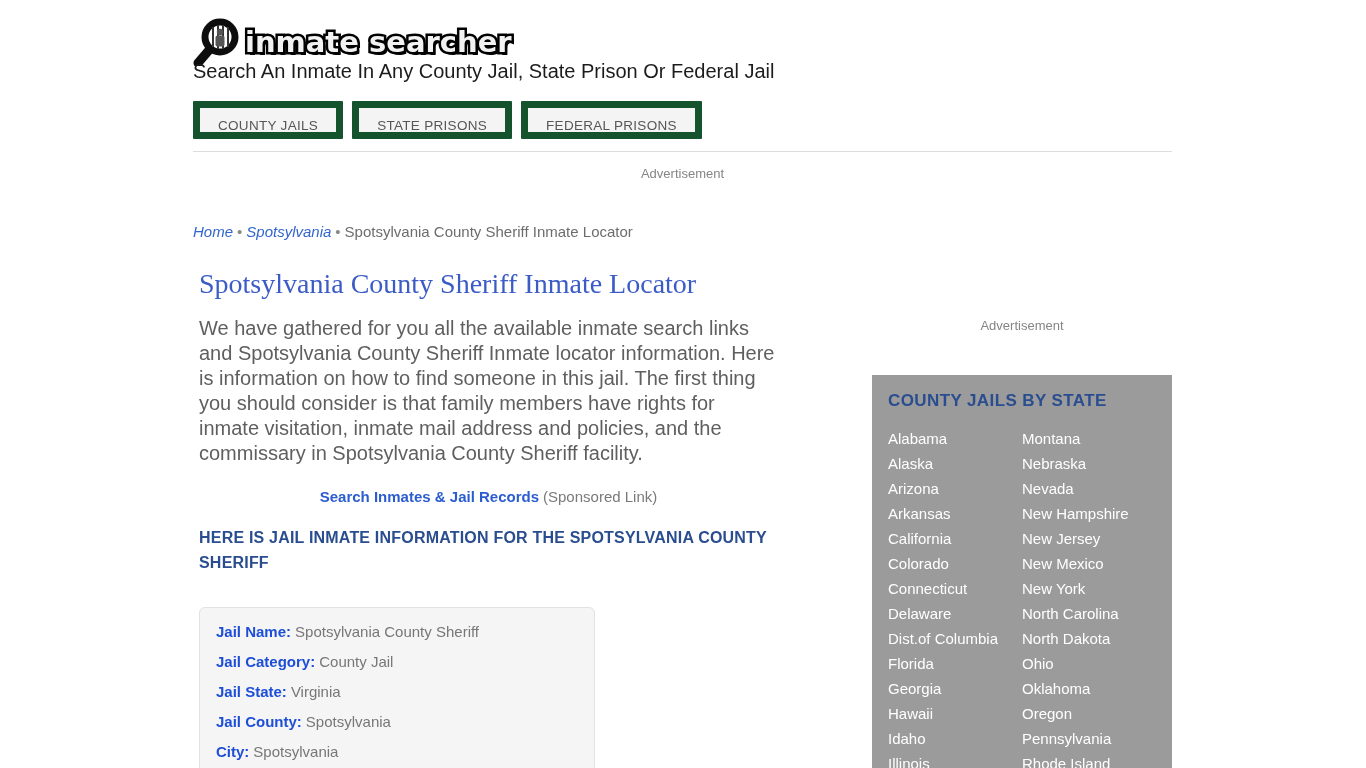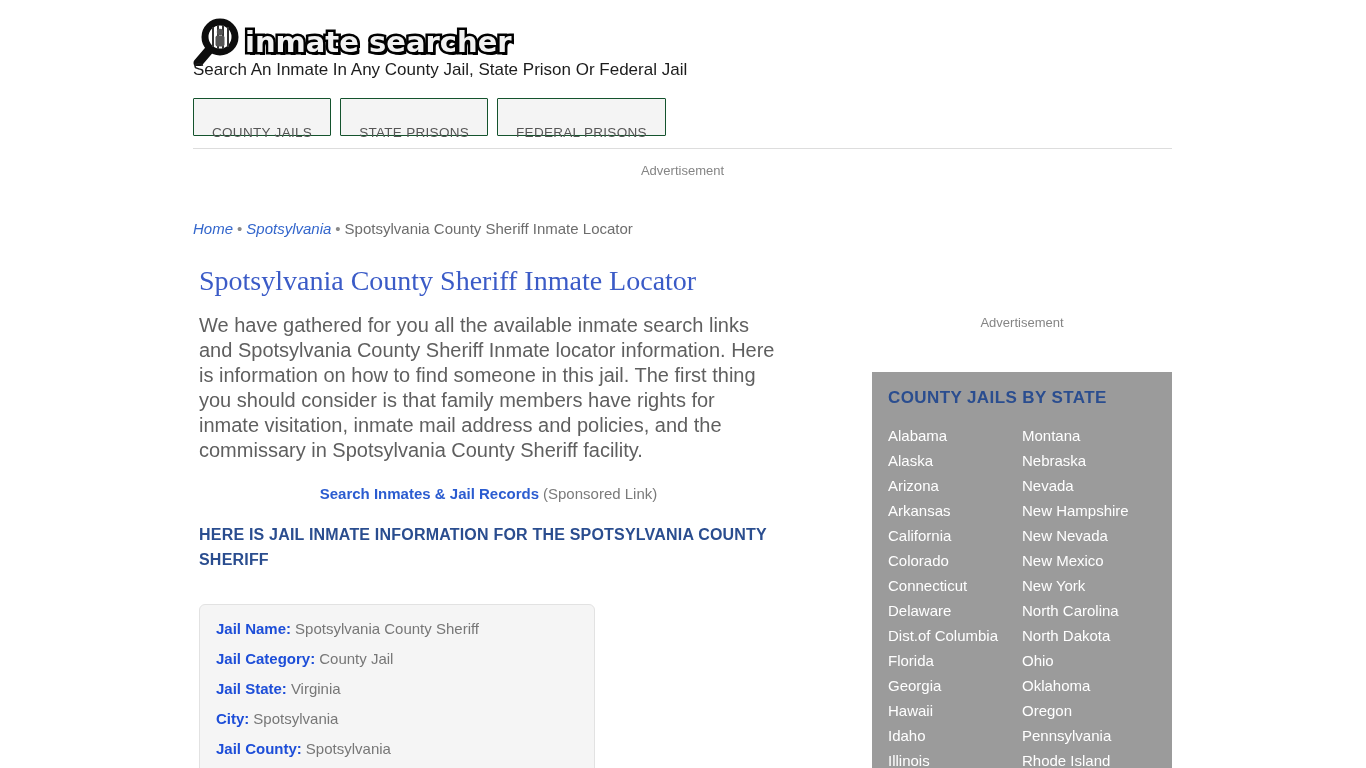--- a/index.html
+++ b/index.html
@@ -10,29 +10,29 @@
     font-family: "Liberation Sans", sans-serif;
   }
   a { text-decoration: none; cursor: pointer; }
   .page { width: 979px; margin-left: 193px; padding-top: 18px; }
 
   
   .logo-row { height: 40px; display: flex; align-items: flex-start; }
   .logo-svg { display: block; }
   .tagline {
     margin-top: 2px;
-    font-size: 17px; color: #1c1c1c;
+    font-size: 20px; color: #1c1c1c;
   }
   .nav { margin-top: 18px; display: flex; }
   .nav-btn {
     display: inline-block;
     height: 38px; line-height: 36px;
-    padding: 16px 18px; margin-right: 9px;
+    padding: 0 18px; margin-right: 9px;
     background: #f4f4f4;
-    border: 1px solid #14532d;
+    border: 7px solid #14532d;
     border-radius: 1px;
     font-size: 13.5px; letter-spacing: .3px;
     color: #565656;
   }
   .divider { margin-top: 12px; border-top: 1px solid #dddddd; }
   .ad-label {
     margin-top: 14px;
     text-align: center;
     font-size: 13px; color: var(--muted-text, #858585);
   }
@@ -182,24 +182,24 @@
         <p class="jail-row">
           <span class="lbl">Jail Name:</span><span>Spotsylvania County Sheriff</span>
         </p>
         <p class="jail-row">
           <span class="lbl">Jail Category:</span><span>County Jail</span>
         </p>
         <p class="jail-row">
           <span class="lbl">Jail State:</span><span>Virginia</span>
         </p>
         <p class="jail-row">
+          <span class="lbl">Jail County:</span><span>Spotsylvania</span>
+        </p>
+        <p class="jail-row">
           <span class="lbl">City:</span><span>Spotsylvania</span>
-        </p>
-        <p class="jail-row">
-          <span class="lbl">Jail County:</span><span>Spotsylvania</span>
         </p>
         <p class="jail-row">
           <span class="lbl">Facility Address:</span>
         </p>
 
       </div>
 
     </div>
 
     <div class="side-col">
@@ -222,21 +222,21 @@
             <li><a>Georgia</a></li>
             <li><a>Hawaii</a></li>
             <li><a>Idaho</a></li>
             <li><a>Illinois</a></li>
           </ul>
           <ul class="states-col right">
             <li><a>Montana</a></li>
             <li><a>Nebraska</a></li>
             <li><a>Nevada</a></li>
             <li><a>New Hampshire</a></li>
-            <li><a>New Nevada</a></li>
+            <li><a>New Jersey</a></li>
             <li><a>New Mexico</a></li>
             <li><a>New York</a></li>
             <li><a>North Carolina</a></li>
             <li><a>North Dakota</a></li>
             <li><a>Ohio</a></li>
             <li><a>Oklahoma</a></li>
             <li><a>Oregon</a></li>
             <li><a>Pennsylvania</a></li>
             <li><a>Rhode Island</a></li>
           </ul>

